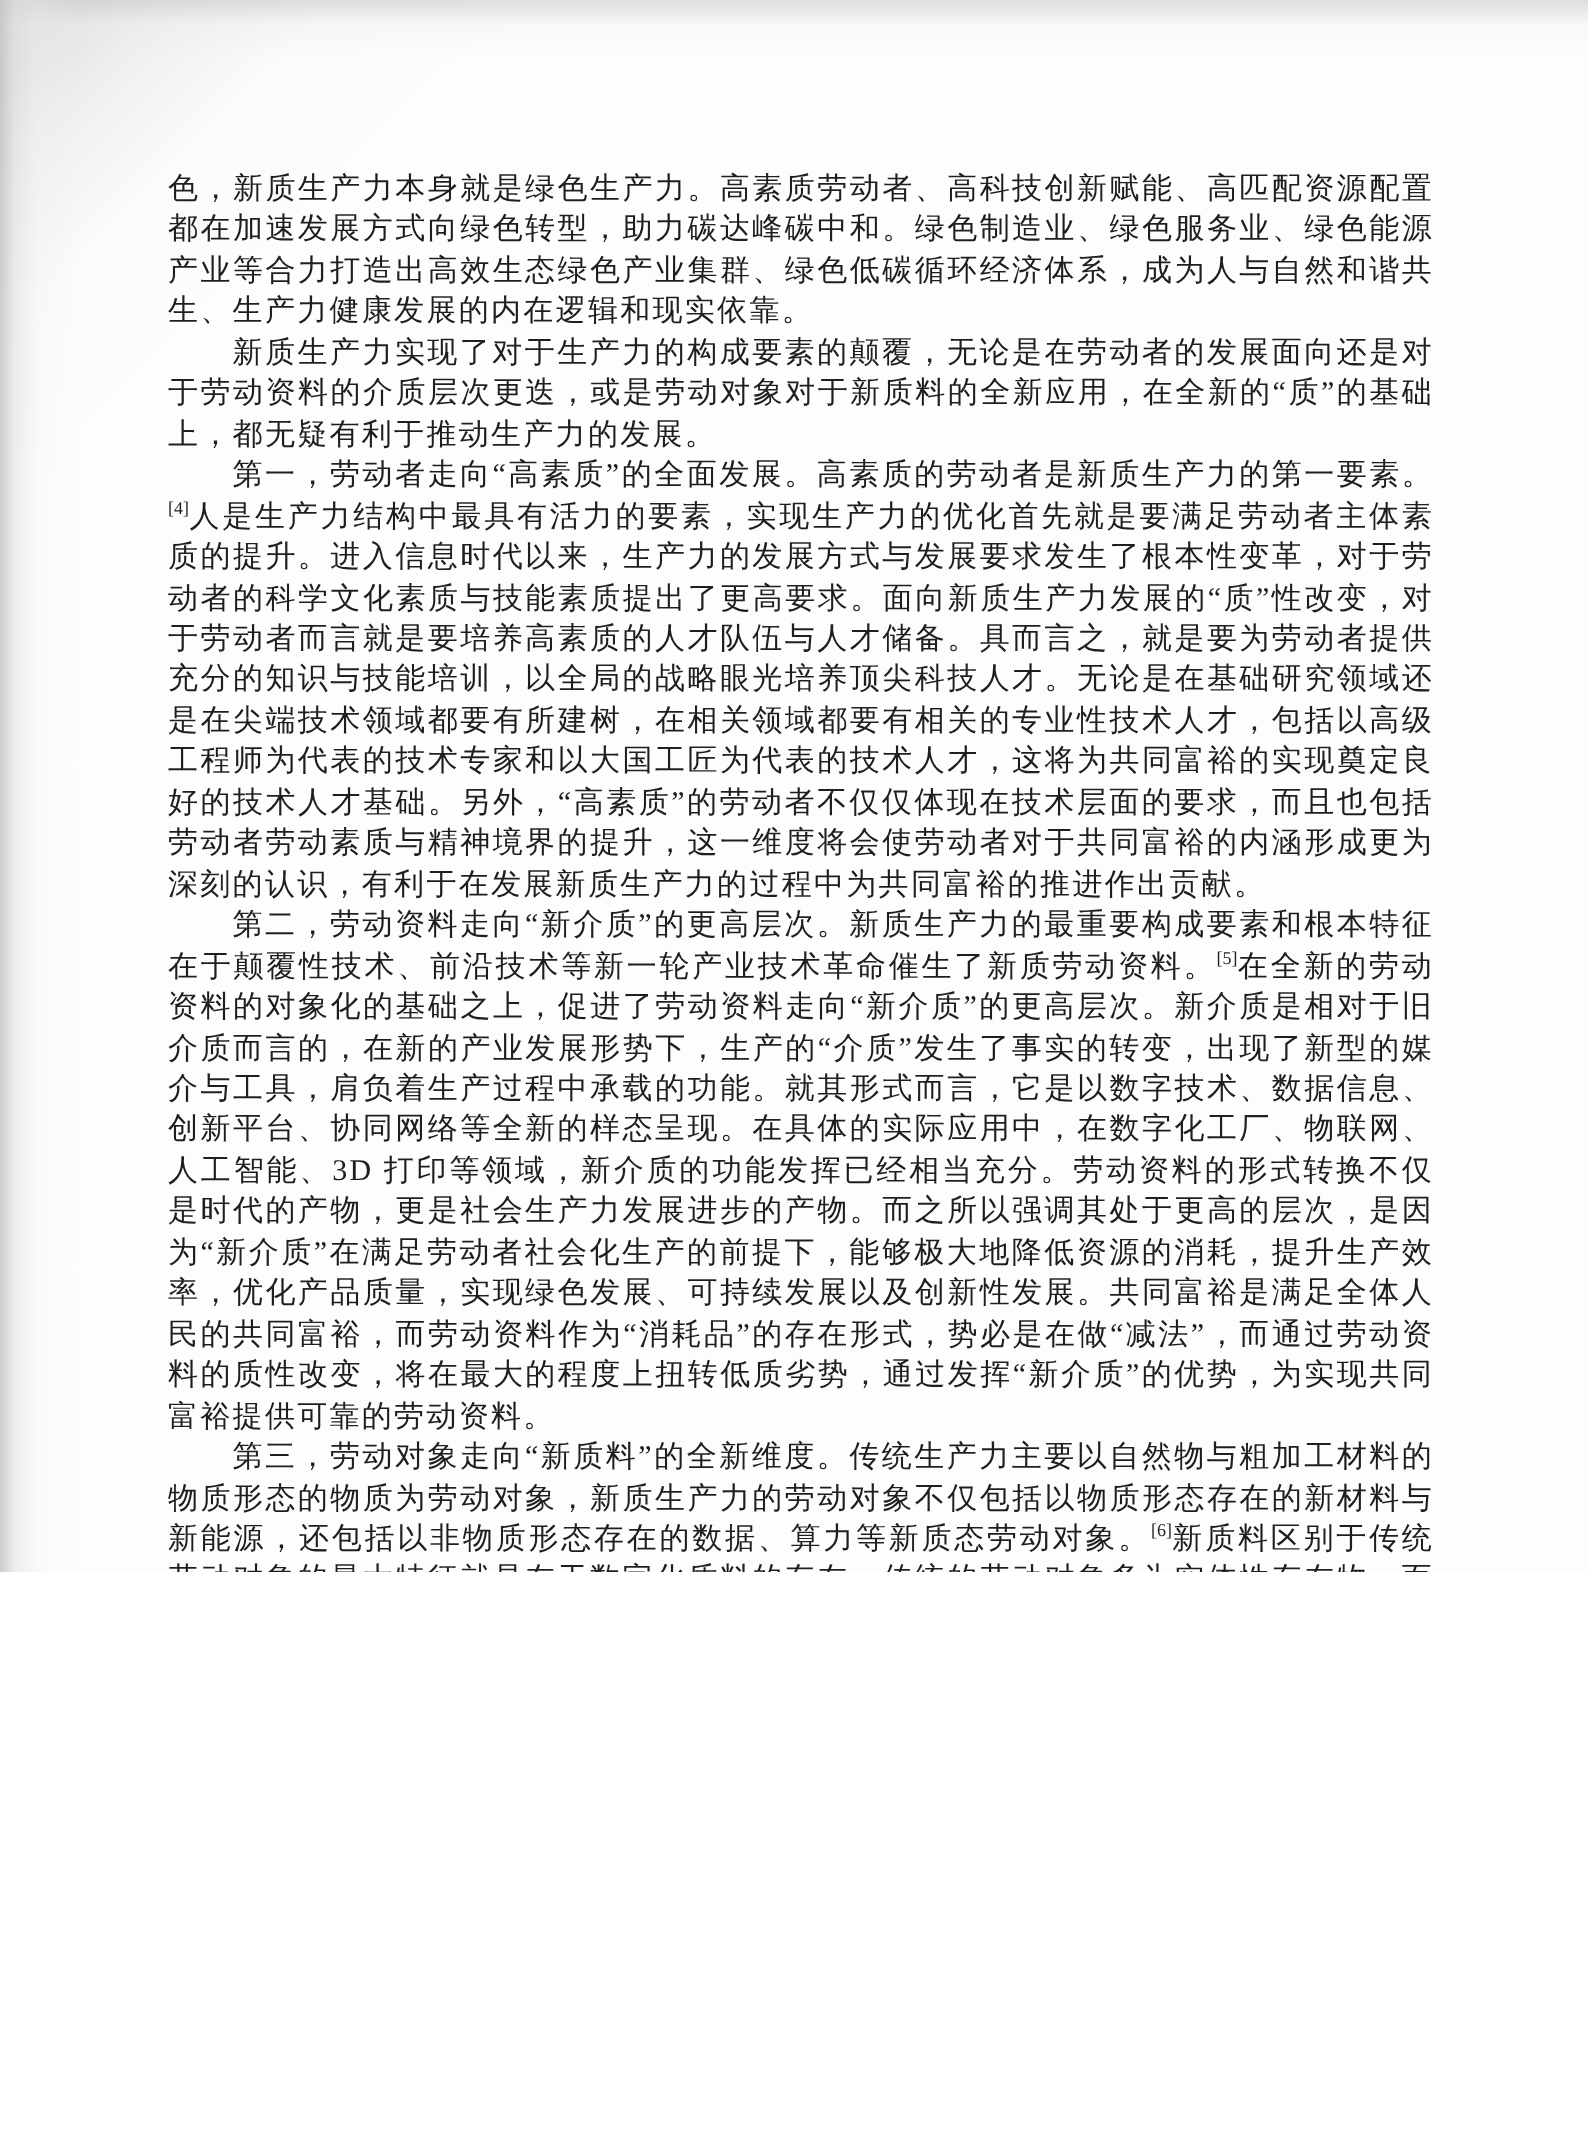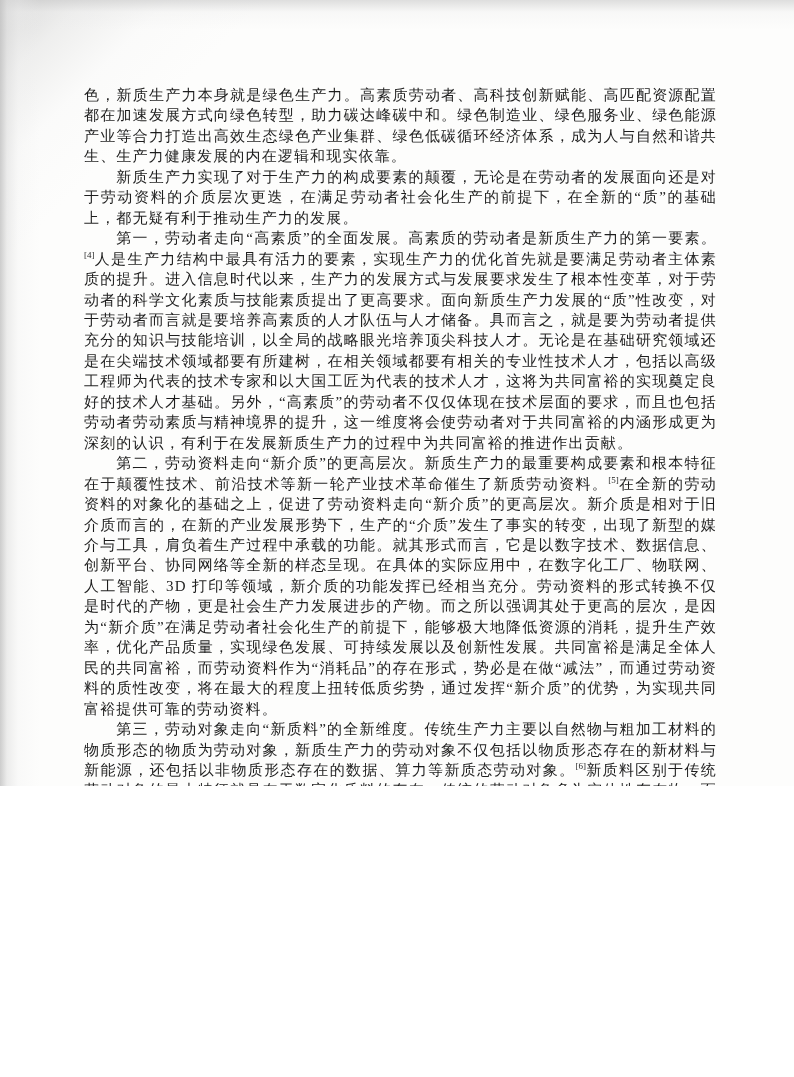--- a/index.html
+++ b/index.html
@@ -55,21 +55,21 @@
 </head>
 <body>
 
 <div class="scan-page">
 
   <div class="text-block">
 
     <p>色，新质生产力本身就是绿色生产力。高素质劳动者、高科技创新赋能、高匹配资源配置都在加速发展方式向绿色转型，助力碳达峰碳中和。绿色制造业、绿色服务业、绿色能源产业等合力打造出高效生态绿色产业集群、绿色低碳循环经济体系，成为人与自然和谐共生、生产力健康发展的内在逻辑和现实依靠。</p>
 
 
-    <p class="indent">新质生产力实现了对于生产力的构成要素的颠覆，无论是在劳动者的发展面向还是对于劳动资料的介质层次更迭，在满足劳动者社会化生产的前提下，在全新的“质”的基础上，都无疑有利于推动生产力的发展。</p>
+    <p class="indent">新质生产力实现了对于生产力的构成要素的颠覆，无论是在劳动者的发展面向还是对于劳动资料的介质层次更迭，或是劳动对象对于新质料的全新应用，在全新的“质”的基础上，都无疑有利于推动生产力的发展。</p>
 
     <p class="indent"><span>第一，劳动者走向“高素质”的全面发展。高素质的劳动者是新质生产力的第一要素。</span><sup class="fnref">[4]</sup><span>人是生产力结构中最具有活力的要素，实现生产力的优化首先就是要满足劳动者主体素质的提升。进入信息时代以来，生产力的发展方式与发展要求发生了根本性变革，对于劳动者的科学文化素质与技能素质提出了更高要求。面向新质生产力发展的“质”性改变，对于劳动者而言就是要培养高素质的人才队伍与人才储备。具而言之，就是要为劳动者提供充分的知识与技能培训，以全局的战略眼光培养顶尖科技人才。无论是在基础研究领域还是在尖端技术领域都要有所建树，在相关领域都要有相关的专业性技术人才，包括以高级工程师为代表的技术专家和以大国工匠为代表的技术人才，这将为共同富裕的实现奠定良好的技术人才基础。另外，“高素质”的劳动者不仅仅体现在技术层面的要求，而且也包括劳动者劳动素质与精神境界的提升，这一维度将会使劳动者对于共同富裕的内涵形成更为深刻的认识，有利于在发展新质生产力的过程中为共同富裕的推进作出贡献。</span></p>
 
     <p class="indent"><span>第二，劳动资料走向“新介质”的更高层次。新质生产力的最重要构成要素和根本特征在于颠覆性技术、前沿技术等新一轮产业技术革命催生了新质劳动资料。</span><sup class="fnref">[5]</sup><span>在全新的劳动资料的对象化的基础之上，促进了劳动资料走向“新介质”的更高层次。新介质是相对于旧介质而言的，在新的产业发展形势下，生产的“介质”发生了事实的转变，出现了新型的媒介与工具，肩负着生产过程中承载的功能。就其形式而言，它是以数字技术、数据信息、创新平台、协同网络等全新的样态呈现。在具体的实际应用中，在数字化工厂、物联网、人工智能、3D 打印等领域，新介质的功能发挥已经相当充分。劳动资料的形式转换不仅是时代的产物，更是社会生产力发展进步的产物。而之所以强调其处于更高的层次，是因为“新介质”在满足劳动者社会化生产的前提下，能够极大地降低资源的消耗，提升生产效率，优化产品质量，实现绿色发展、可持续发展以及创新性发展。共同富裕是满足全体人民的共同富裕，而劳动资料作为“消耗品”的存在形式，势必是在做“减法”，而通过劳动资料的质性改变，将在最大的程度上扭转低质劣势，通过发挥“新介质”的优势，为实现共同富裕提供可靠的劳动资料。</span></p>
 
     <p class="indent"><span>第三，劳动对象走向“新质料”的全新维度。传统生产力主要以自然物与粗加工材料的物质形态的物质为劳动对象，新质生产力的劳动对象不仅包括以物质形态存在的新材料与新能源，还包括以非物质形态存在的数据、算力等新质态劳动对象。</span><sup class="fnref">[6]</sup><span>新质料区别于传统劳动对象的最大特征就是在于数字化质料的存在，传统的劳动对象多为实体性存在物，而进入数字化时代后，生产力的发展变化使得“虚拟”形式的存在物也有了其生产价值，甚至更为突出。但同时以物质形态存在的劳动对象依然不可或缺，在技术进步的推进下，各种新型材料、新型工艺、新型设计不断涌现，这使旧的劳动对象逐渐被技术舍弃，而新技术则得以获得更为广阔的生存空间。同时，市场需求引导劳动对象更新。随着社会的发展，人们对于产品的质量、性能、外观、安全等方面要求越来越高，过往的劳动对象不能达到生产的选拔标准，自然逐渐被市场淘汰。再加之绿色发展理念逐渐深入人心，人们对于劳动对象环保性的关注不断提升，这也促进了劳动对象的全新发展。劳动对象环保性能的高低是密切关系劳动产品的质量与劳动者身心健康的重要考量，在实现共同富裕的过程中，新质生产力所谋求的绝不是低质量的虚假繁荣，而是要真正通过“质”的改变，完成对于社会发展的价值期待。</span></p>
 
   </div>
 
   <div class="page-number">· 39 ·</div>

